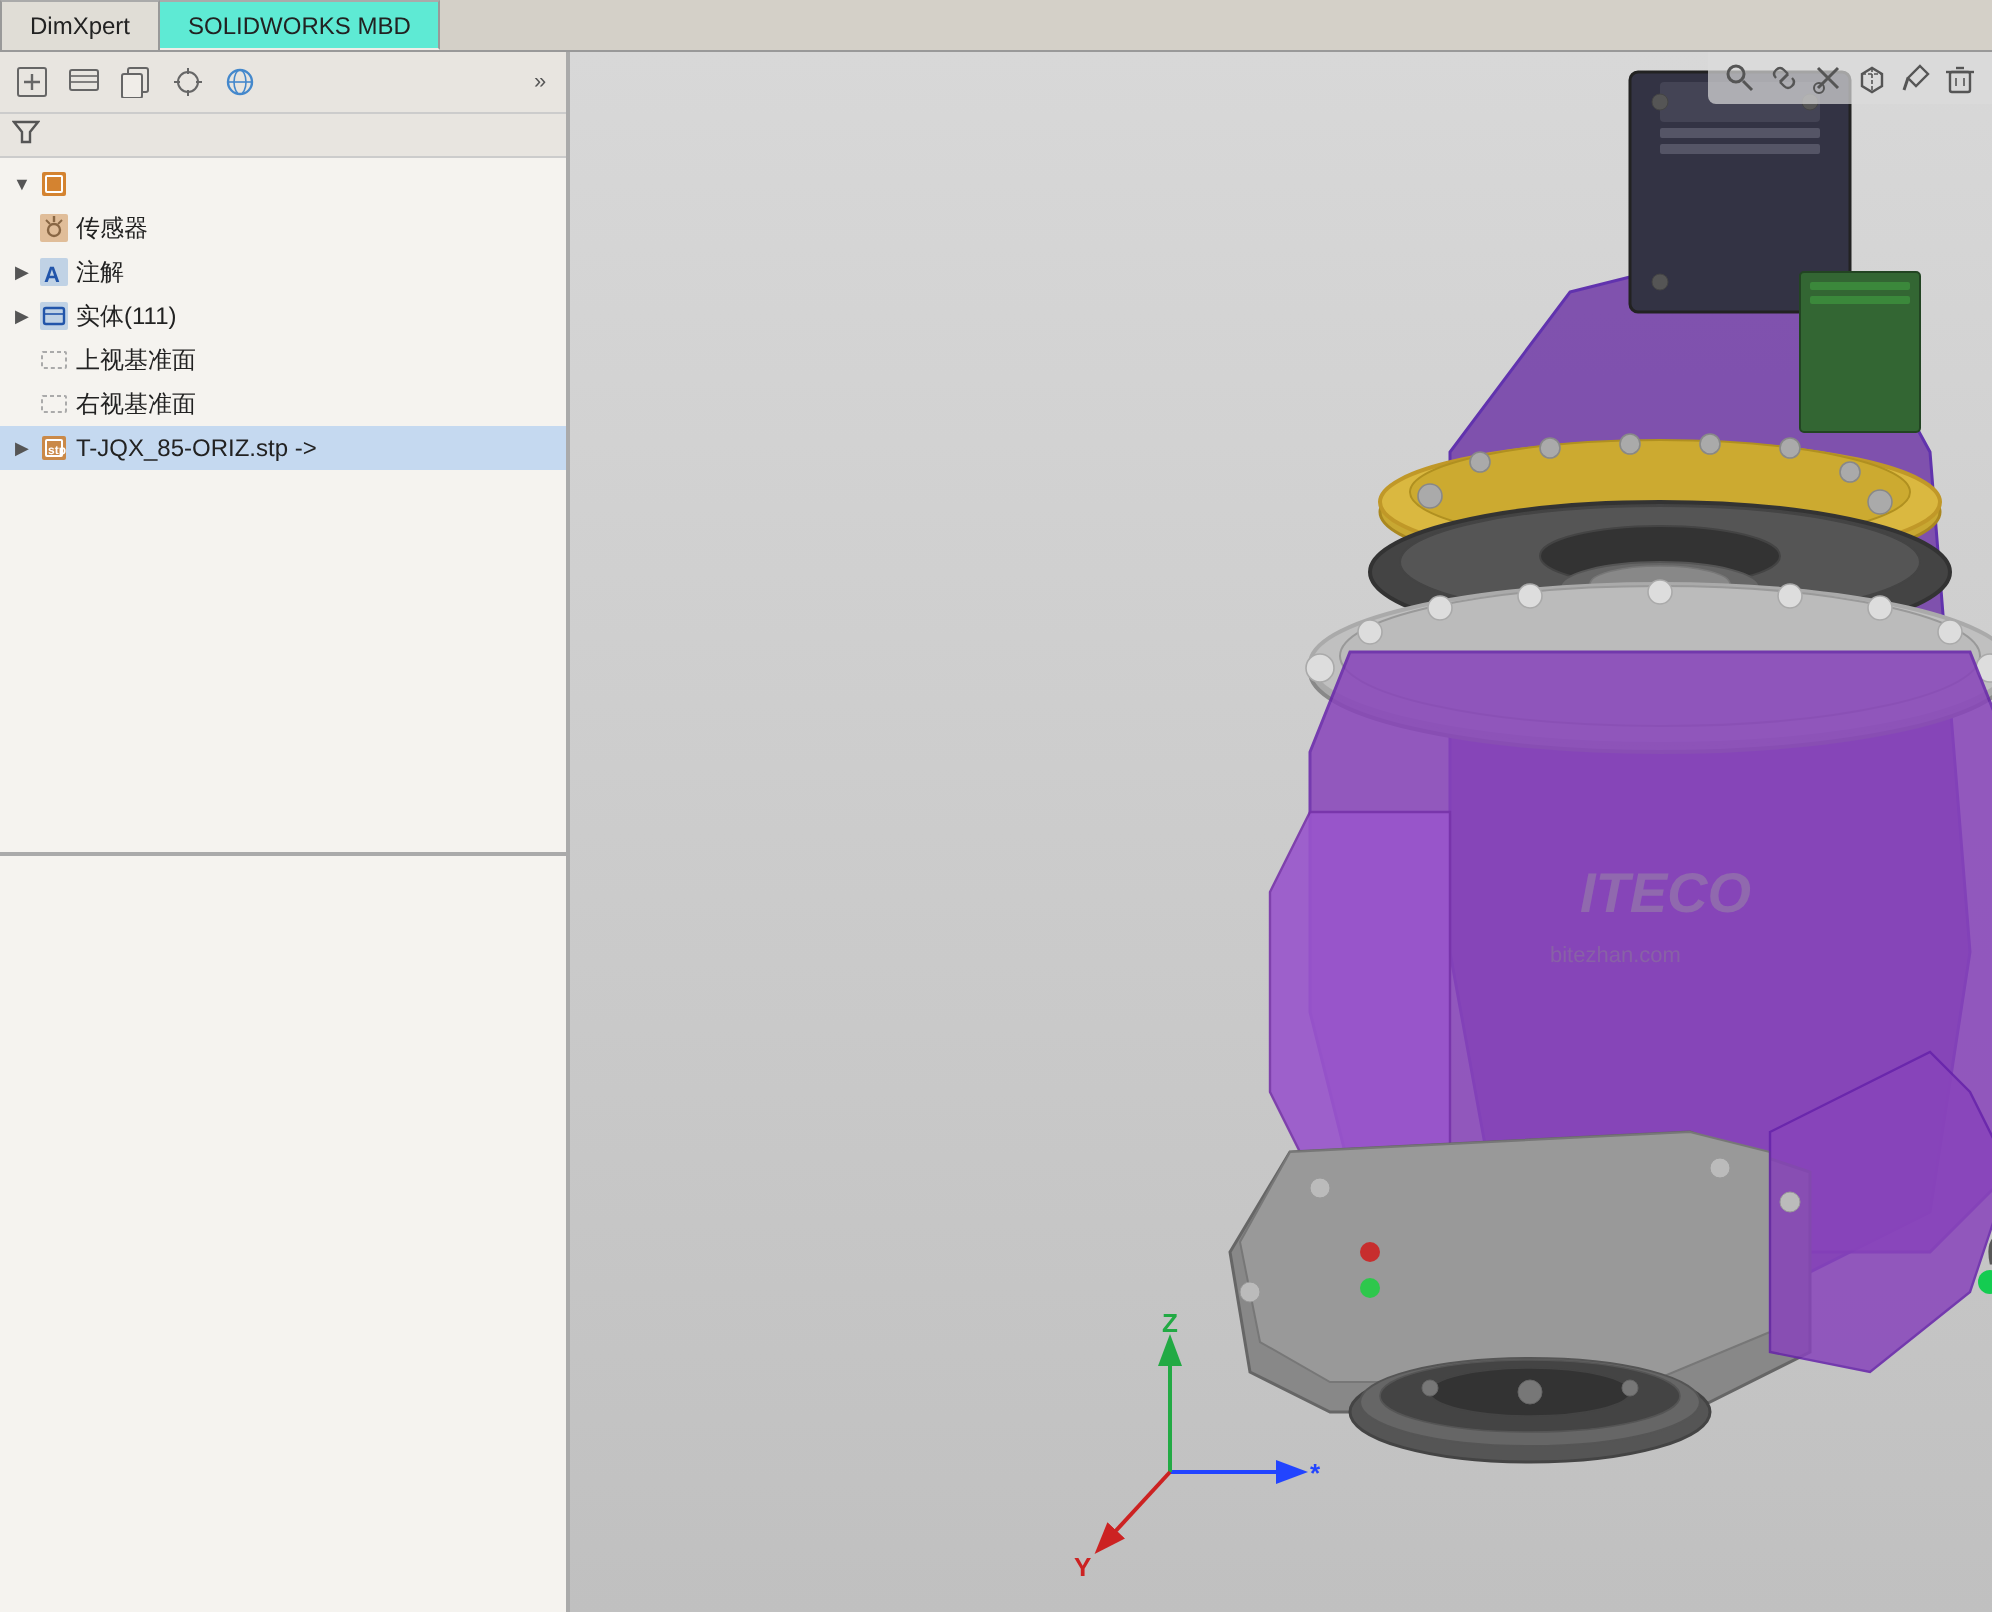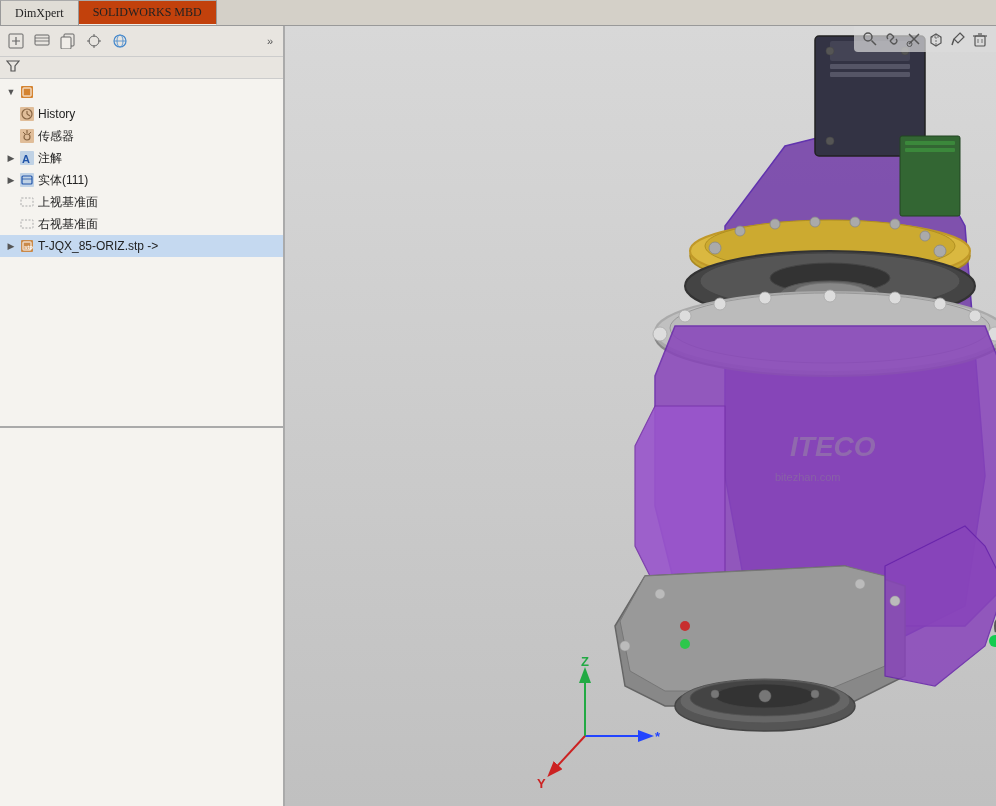--- a/index.html
+++ b/index.html
@@ -15,37 +15,36 @@
     }
 
     
     .tab-bar {
       display: flex;
       background: #d4d0c8;
       border-bottom: 1px solid #999;
       height: 26px;
       align-items: stretch;
       flex-shrink: 0;
-      font-family: Liberation Serif, serif;
     }
     .tab {
       padding: 0 14px;
       display: flex;
       align-items: center;
       border-right: 1px solid #999;
       border-top: 1px solid #aaa;
       background: #e0ddd6;
       cursor: pointer;
       font-size: 12px;
       color: #222;
       white-space: nowrap;
     }
     .tab:first-child { border-left: 1px solid #999; }
     .tab.active {
-      background: #c2410c;
+      background: #5eead4;
       border-bottom: 1px solid #f0ede8;
     }
 
     
     .main-area {
       display: flex;
       flex: 1;
       overflow: hidden;
     }
 
@@ -267,32 +266,20 @@
       <div class="tree-item">
         <span class="tree-expand">▼</span>
         <span class="tree-icon icon-component">
           <svg width="16" height="16" viewBox="0 0 16 16">
             <rect x="2" y="2" width="12" height="12" rx="1" fill="#cc6600" opacity="0.8"></rect>
             <rect x="4" y="4" width="8" height="8" rx="0.5" fill="none" stroke="#fff" stroke-width="1"></rect>
           </svg>
         </span>
       </div>
 
-      <div class="tree-item">
-        <span style="width:14px;display:inline-block;flex-shrink:0;"></span>
-        <span class="tree-icon">
-          <svg width="16" height="16" viewBox="0 0 16 16">
-            <rect x="1" y="1" width="14" height="14" rx="1" fill="#cc8844" opacity="0.5"></rect>
-            <circle cx="8" cy="8" r="5" fill="none" stroke="#886644" stroke-width="1.2"></circle>
-            <line x1="8" y1="5" x2="8" y2="8" stroke="#886644" stroke-width="1.2"></line>
-            <line x1="8" y1="8" x2="11" y2="10" stroke="#886644" stroke-width="1.2"></line>
-          </svg>
-        </span>
-        <span class="tree-label">History</span>
-      </div>
 
       <div class="tree-item">
         <span style="width:14px;display:inline-block;flex-shrink:0;"></span>
         <span class="tree-icon">
           <svg width="16" height="16" viewBox="0 0 16 16">
             <rect x="1" y="1" width="14" height="14" rx="1" fill="#cc8844" opacity="0.5"></rect>
             <circle cx="8" cy="9" r="3" fill="none" stroke="#886644" stroke-width="1.2"></circle>
             <line x1="8" y1="2" x2="8" y2="5" stroke="#886644" stroke-width="1.2"></line>
             <line x1="4" y1="4" x2="6" y2="6" stroke="#886644" stroke-width="1"></line>
             <line x1="12" y1="4" x2="10" y2="6" stroke="#886644" stroke-width="1"></line>

